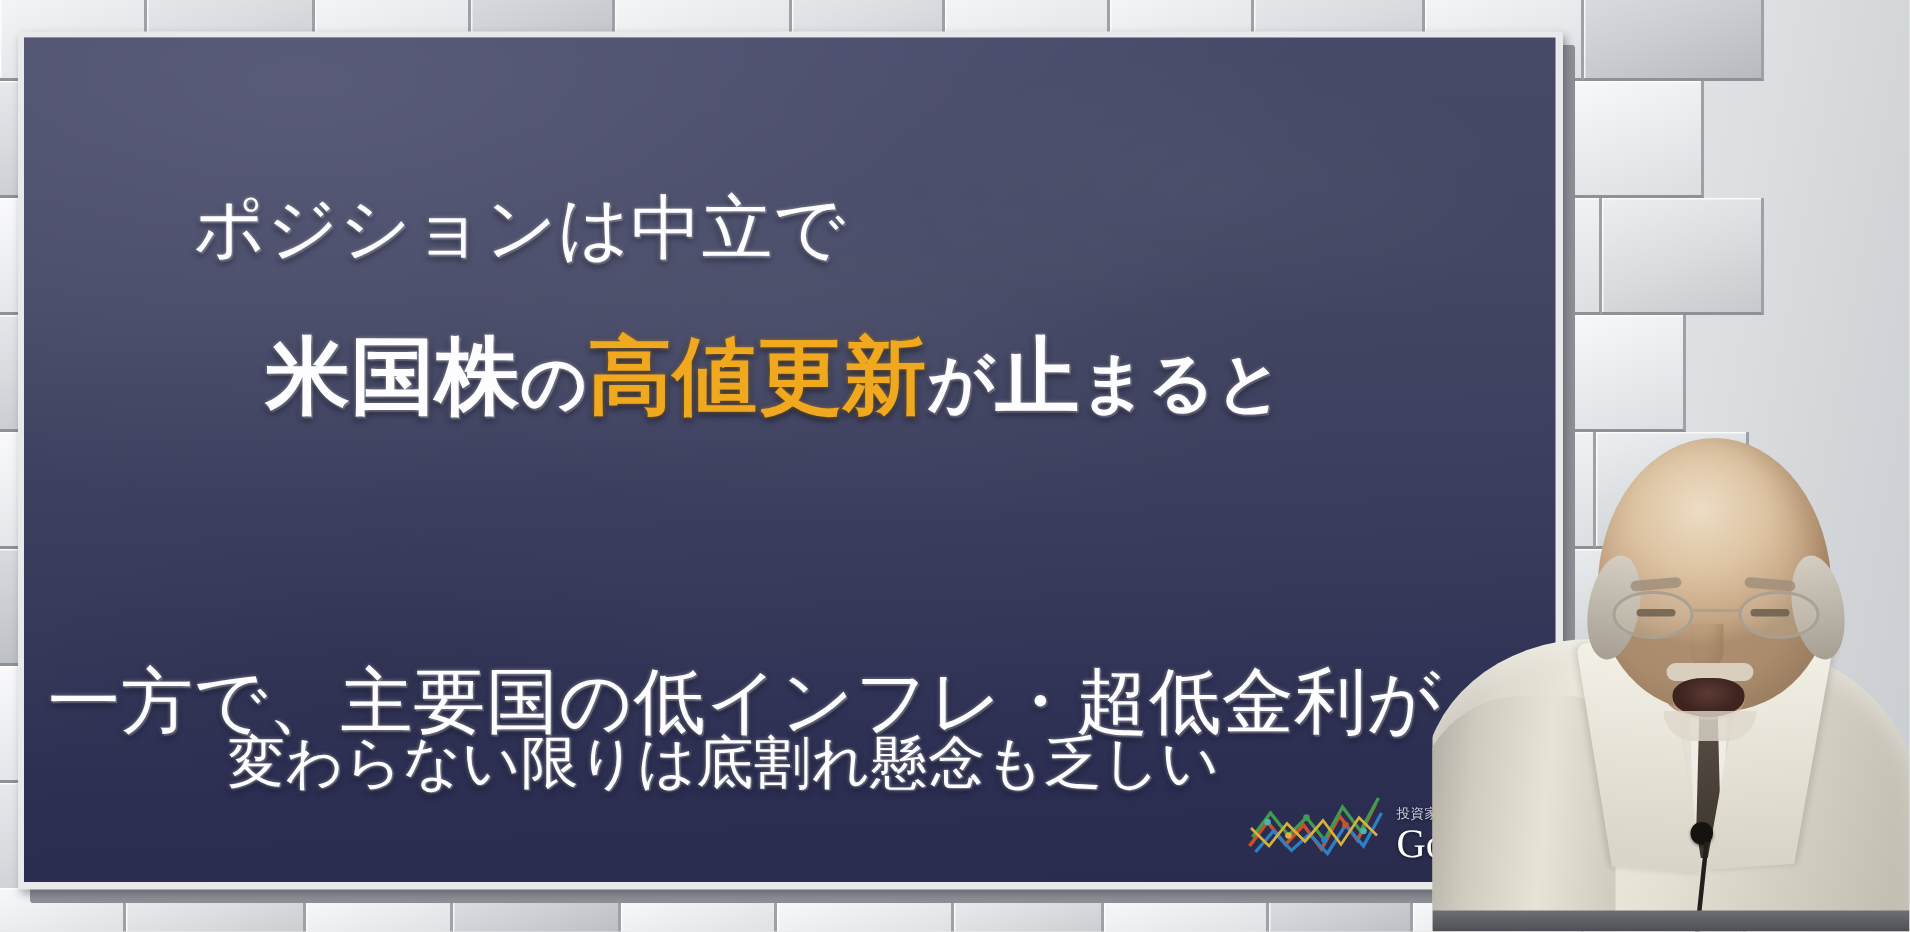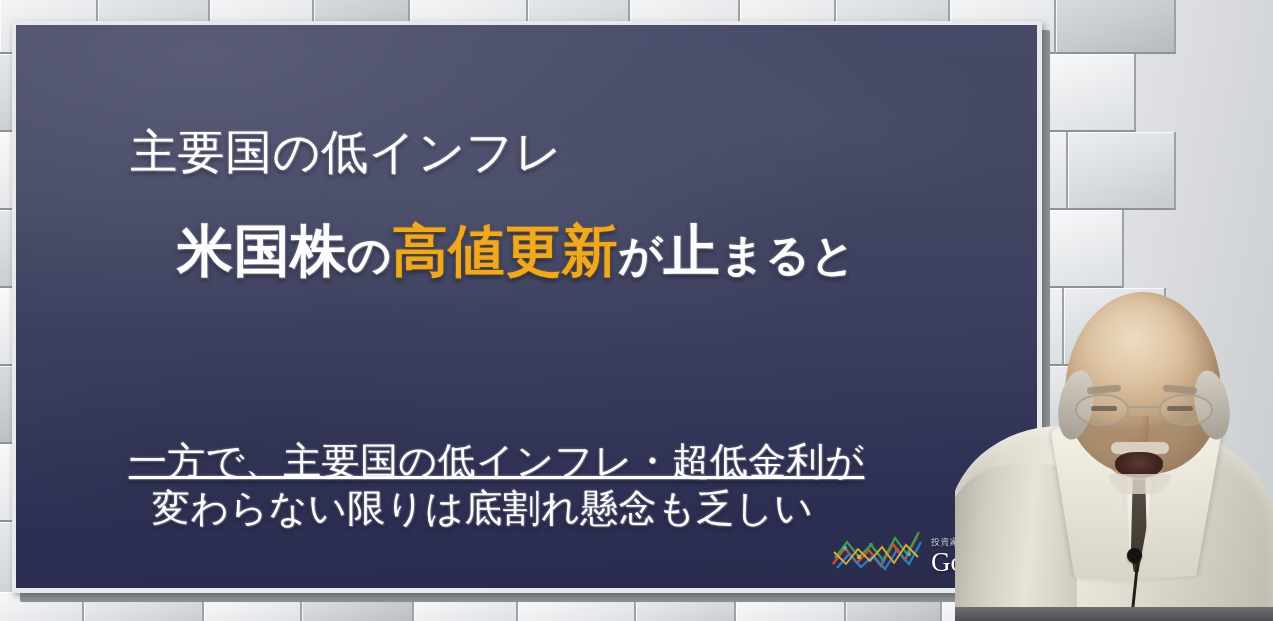--- a/index.html
+++ b/index.html
@@ -72,21 +72,21 @@
     font-family:"DejaVu Sans", sans-serif;
     letter-spacing:.01em;
     text-shadow:
       0 0 3px rgba(255,255,255,.45),
       0 2px 5px rgba(10,12,28,.75),
       1px 1px 0 rgba(255,255,255,.25);
   }
   #line1{ top:96px;  font-size:47px; font-weight:400; padding-right:360px; }
   #line2{ top:189px; font-size:56px; font-weight:700; padding-right:20px; }
   #line3{ top:290px; font-size:66px; font-weight:700; padding-right:28px; }
-  #line4{ top:411px; font-size:38px; font-weight:400; padding-right:60px;text-decoration:underline; }
+  #line4{ top:411px; font-size:48px; font-weight:400; padding-right:60px; }
   #line5{ top:458px; font-size:38px; font-weight:400; padding-right:88px; }
 
   .accent{
     color:#f0a81e;
     text-shadow:
       0 0 3px rgba(240,168,30,.5),
       0 2px 5px rgba(10,12,28,.8);
   }
   .small-kana{ font-size:.78em; }
 
@@ -351,21 +351,21 @@
     <div class="tile dkk" style="width:96px"></div>
       <div class="tile" style="width:114px"></div>
     <div class="tile dk" style="width:108px"></div>
   </div>
 </div>
 
 <div id="board-shadow"></div>
 <div id="board-frame">
   <div id="board">
 
-    <div class="slide-text" id="line1">主要国の低インフレ</div>
+    <div class="slide-text" id="line1">ポジションは中立で</div>
 
     <div class="slide-text" id="line2">
       <span>米国株</span><span class="small-kana">の</span><span class="accent">高値更新</span><span class="small-kana">が</span><span>止</span><span class="small-kana">まると</span>
     </div>
 
 
     <div class="slide-text" id="line4">一方で、主要国の低インフレ・超低金利が</div>
 
     <div class="slide-text" id="line5">変わらない限りは底割れ懸念も乏しい</div>
 

